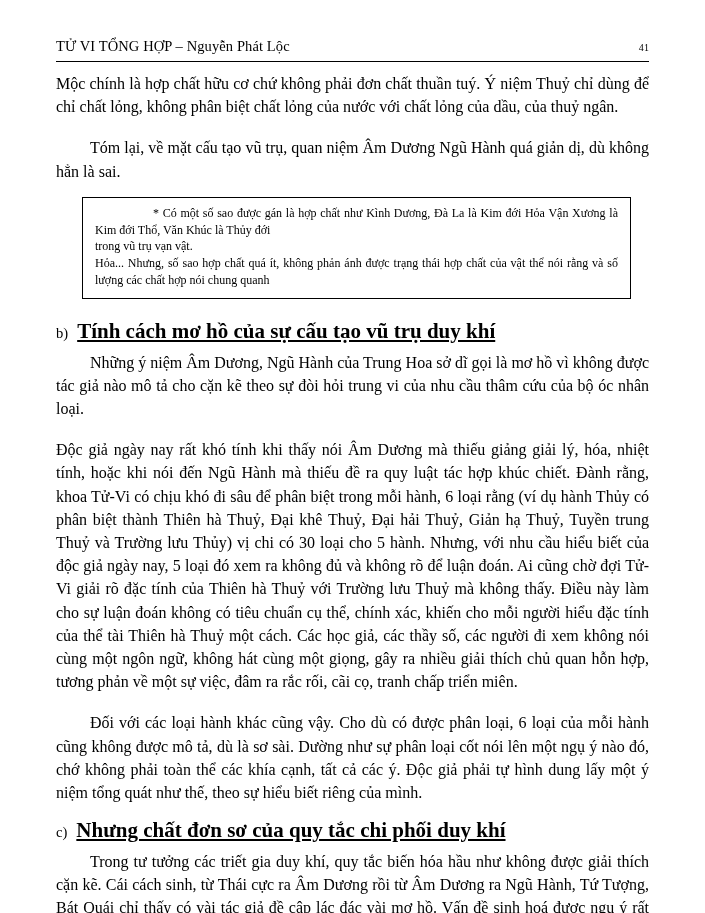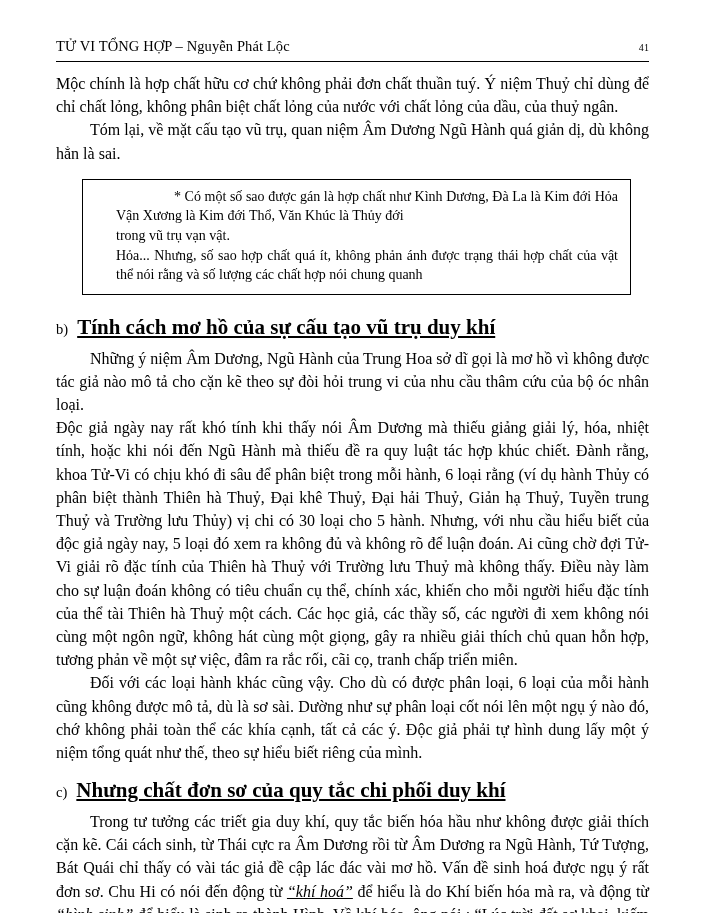--- a/index.html
+++ b/index.html
@@ -43,33 +43,32 @@
   p {
     margin: 0;
     font-size: 16px;
     line-height: 1.45;
     text-align: justify;
   }
   p.indent {
     text-indent: 34px;
   }
   p.gap {
-    margin-top: 0;
+    margin-top: 18px;
   }
   .footnote-box {
     border: 1px solid #000;
     margin: 14px 18px 0 26px;
     padding: 7px 12px 9px 12px;
     min-height: 58px;
   }
   .footnote-box p {
-    font-size: 14px;
+    font-size: 12px;
     line-height: 1.4;
     text-align: justify;
-    margin-left: 21px;
   }
   .footnote-box p.first {
     text-indent: 58px;
   }
   .section {
     margin-top: 20px;
     display: flex;
     align-items: baseline;
     gap: 9px;
   }

